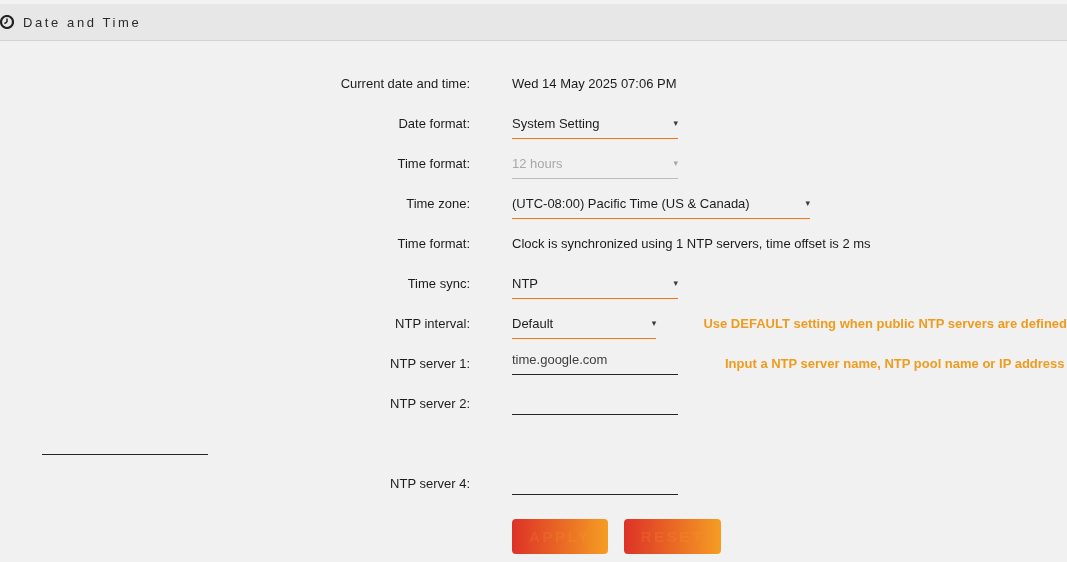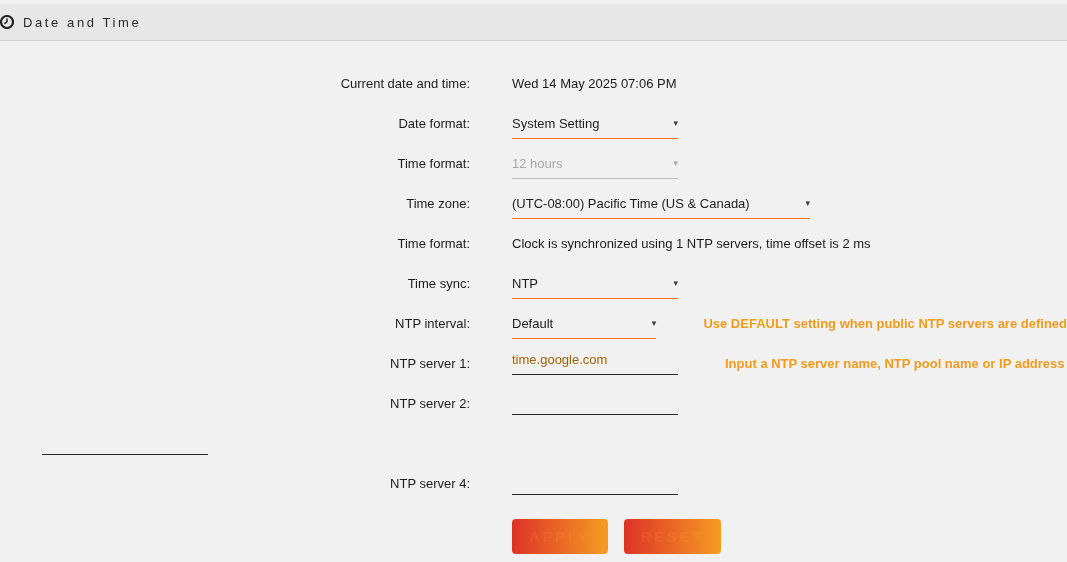--- a/index.html
+++ b/index.html
@@ -21,21 +21,21 @@
              border-bottom:1px solid #f97316; padding-bottom:7px;
              display:flex; justify-content:space-between; align-items:center;
              cursor:pointer; }
   .control.wide { width:298px; }
   .control .val { font-size:13px; color:#1c1c1c; white-space:nowrap; }
   .control .arrow { font-size:9px; color:#3a3a3a; margin-left:8px; }
   .control.disabled { border-bottom-color:#bdbdbd; cursor:default; }
   .control.disabled .val, .control.disabled .arrow { color:#a8a8a8; }
   .text-input { margin-left:42px; margin-top:1px; width:166px;
                 border:none; border-bottom:1px solid #242424; border-radius:0;
-                background:transparent; font-size:13px; color:#a16207;
+                background:transparent; font-size:13px; color:#404040;
                 padding:0 0 7px 0; outline:none;
                 font-family:"Liberation Sans", sans-serif; }
   .hint { margin-left:47px; font-size:13px; color:#ef9b1d; white-space:nowrap;font-weight:bold; }
   
   .button-row { display:flex; margin-left:512px; margin-top:16px; gap:16px; }
   .grad-btn { padding:2px; border-radius:4px; cursor:pointer;
               background:linear-gradient(90deg,#dd3227,#f59d23); }
   .grad-btn .inner { background:#f4f4f4; border-radius:2px; padding:7px 15px;
               font-size:15px; font-weight:bold; letter-spacing:2.6px;
               color:#ee7a22;

